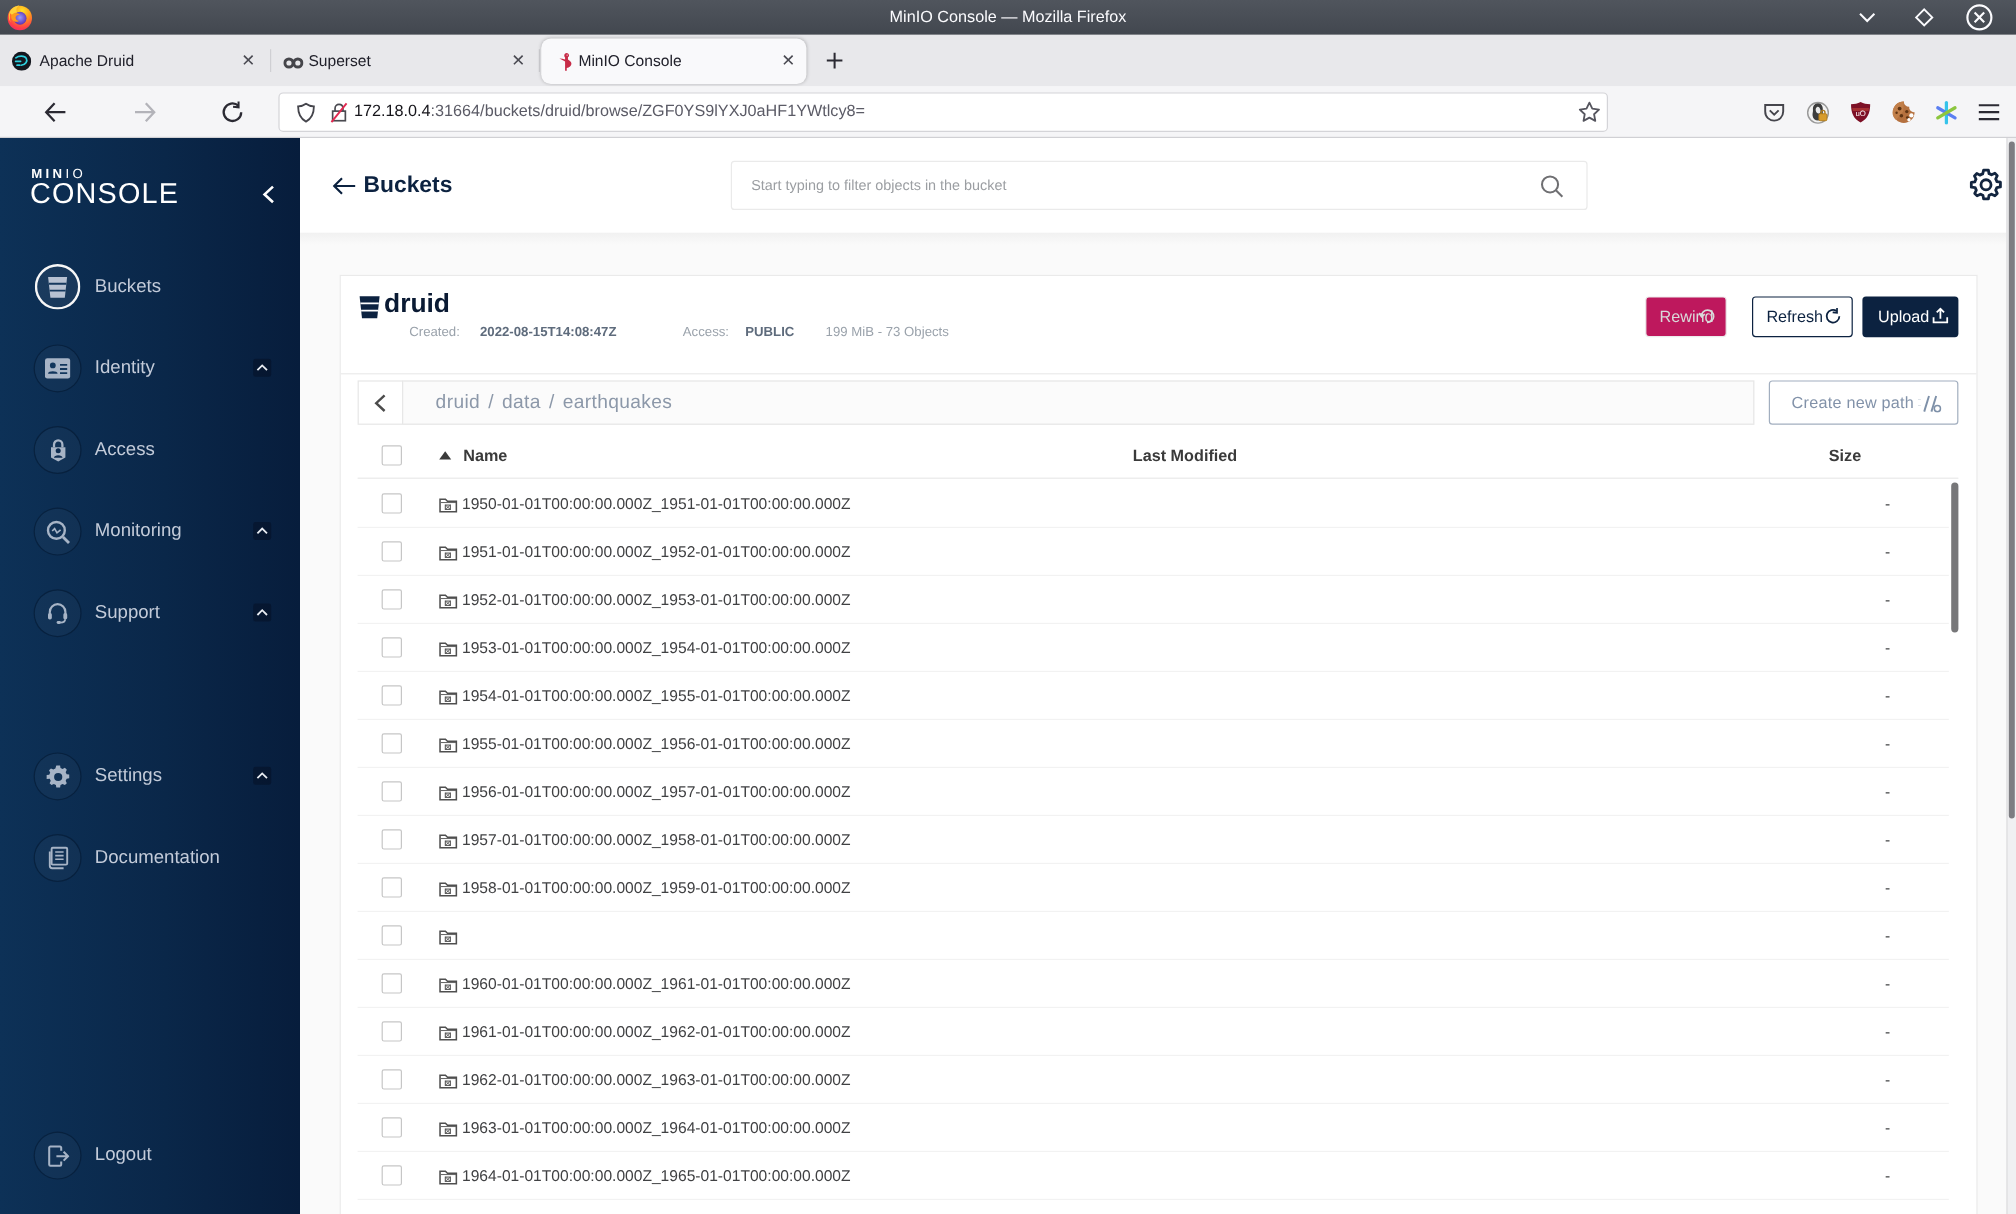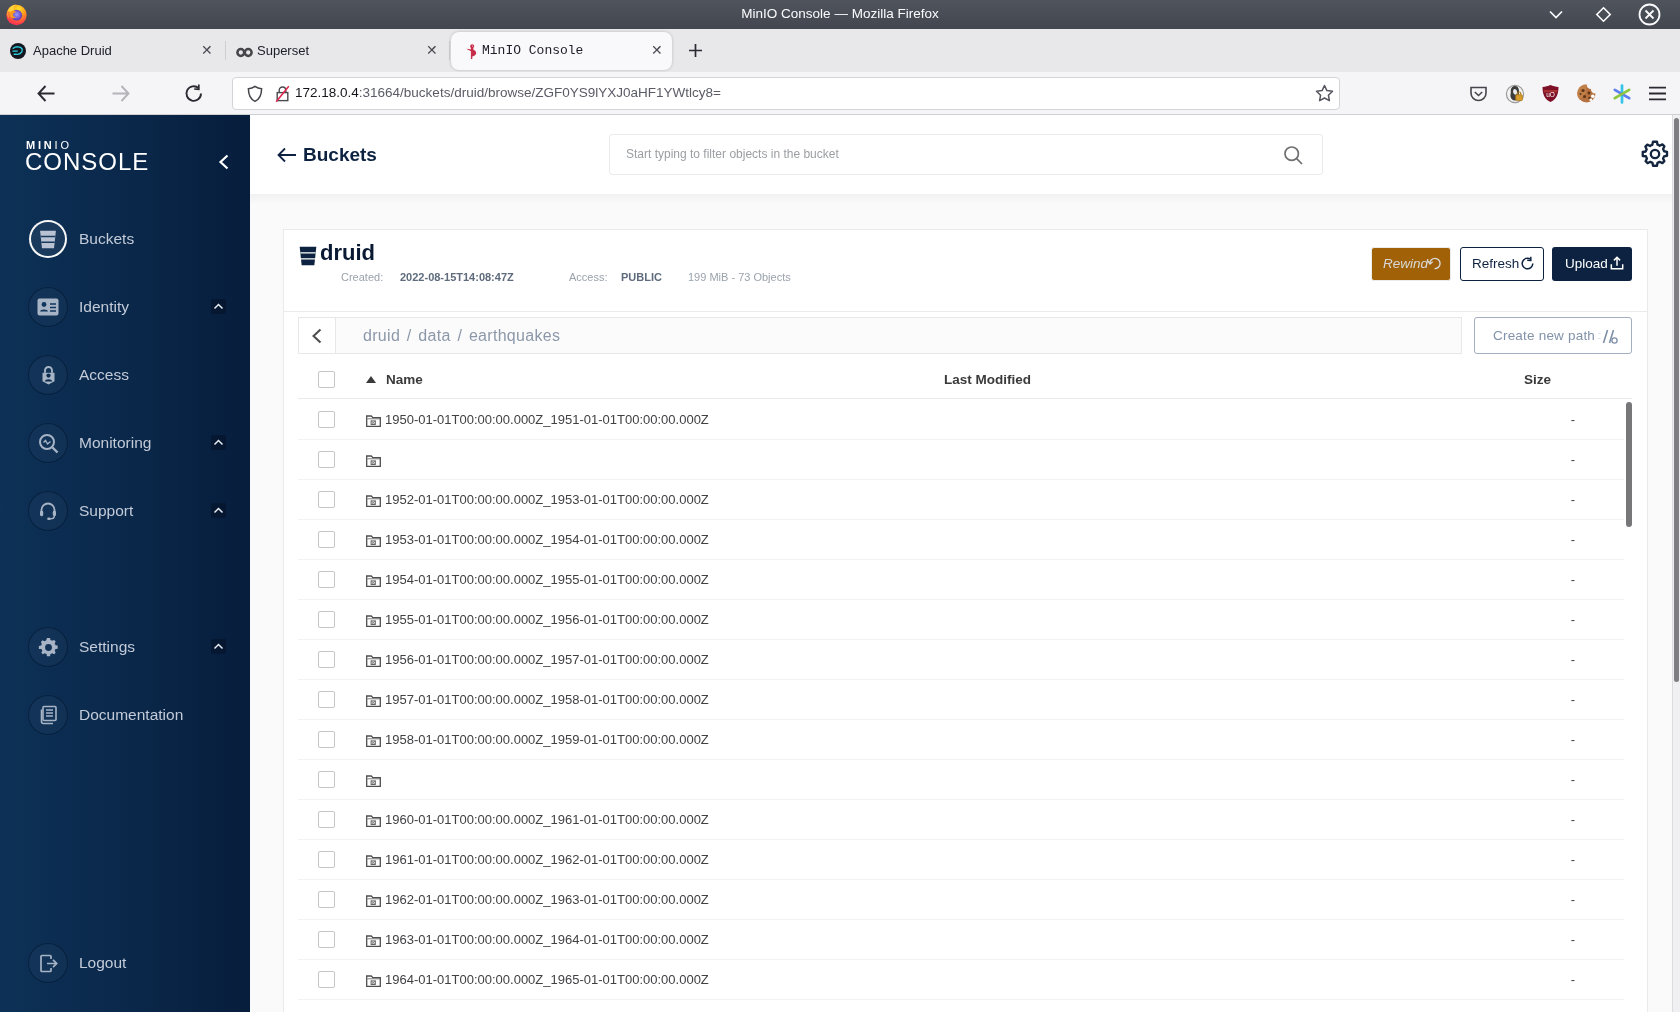--- a/index.html
+++ b/index.html
@@ -35,21 +35,21 @@
 #searchbox { left:609px; top:134px; width:714px; height:41px; background:#fff; border:1px solid #eaeaea; border-radius:3px; }
 #searchbox .ph { position:absolute; left:16px; top:0; line-height:38px; font-size:12px; color:#9b9ea2; }
 #band { left:250px; top:194px; width:1422px; height:10px; background:linear-gradient(#f1f1f1,#fafafa); }
 
 #card { left:283px; top:229px; width:1365px; height:784px; background:#fff; border:1px solid #eaeaea; }
 #bname { left:320px; top:240px; font-size:22px; font-weight:bold; color:#0a1a33; }
 #bmeta { left:341px; top:271px; width:600px; height:18px; font-size:11px; color:#9aa2ab; white-space:nowrap; }
 #bmeta b { color:#5e6b7c;text-align:center; }
 #bucketsep { left:284px; top:311px; width:1363px; height:1px; background:#eaeaea; }
 .btn { position:absolute; top:247px; height:34px; border-radius:3px; font-size:14px; }
-#btn-rewind { left:1371px; width:80px; border:1px solid #ececec; color:#d9d9d9; background:#a16207;font-style:italic; }
+#btn-rewind { left:1371px; width:68px; border:1px solid #ececec; color:#d9d9d9; background:#be185d; }
 #btn-refresh { left:1460px; width:84px; border:1px solid #0c2240; color:#0c2240; background:#fff; }
 #btn-upload { left:1552px; width:80px; background:#0c2240; color:#fff; }
 .btn .t { position:absolute; left:11px; top:0; line-height:32px; white-space:nowrap; font-size:13.5px; }
 .btn svg { position:absolute; right:8px; top:8px; }
 #btn-upload .t { line-height:34px; left:13px; }
 #btn-upload svg { top:9px; }
 
 #crumbback { left:298px; top:317px; width:38px; height:37px; background:#fff; border:1px solid #e7e7e7; }
 #crumbbar { left:335px; top:317px; width:1127px; height:37px; background:#fbfbfb; border:1px solid #e7e7e7; }
 #crumbbar .path { position:absolute; left:27px; top:0; line-height:35px; font-size:16px; color:#8c98a9; letter-spacing:0.3px; word-spacing:2px;text-align:center; }
@@ -121,21 +121,21 @@
   <circle cx="4.8" cy="5.5" r="3.4" fill="none" stroke="#45454a" stroke-width="2.5"></circle>
   <circle cx="12.2" cy="5.5" r="3.4" fill="none" stroke="#45454a" stroke-width="2.5"></circle>
 </svg>
 <div class="abs tabtxt" style="left:257px;">Superset</div>
 <div class="abs tabx" style="left:426px;">✕</div>
 
 <svg class="abs" style="left:465px;top:43px;" width="12" height="17" viewBox="0 0 12 17">
   <path d="M5.2 3.2 C5.2 2.1 6.1 1.2 7.2 1.2 C8.3 1.2 9.2 2.1 9.2 3.2 C9.2 3.9 8.9 4.4 8.3 4.8 L8.3 6.5 C10 7.4 11.2 8.6 11.2 10.1 C11.2 11.9 9.4 13.2 7.3 13.6 L7.3 16 L5.9 16 L5.9 8.2 C4.4 7.4 2.8 6.6 1.2 5.8 C3 5.9 4.6 6.1 5.9 6.5 L5.9 4.9 C5.5 4.5 5.2 3.9 5.2 3.2 Z" fill="#c72c48"></path>
   <circle cx="7.6" cy="2.9" r="0.5" fill="#fff"></circle>
 </svg>
-<div class="abs tabtxt" style="left:482px;font-family:Liberation Mono, monospace;">MinIO Console</div>
+<div class="abs tabtxt" style="left:482px;">MinIO Console</div>
 <div class="abs tabx" style="left:651px;">✕</div>
 <svg class="abs" style="left:688px;top:43px;" width="15" height="15" viewBox="0 0 15 15">
     <path d="M7.5 1 V14 M1 7.5 H14" stroke="#2b2a33" stroke-width="1.7"></path>
   </svg>
 
 <div class="abs" id="navbar"></div>
 <svg class="abs" style="left:36px;top:84px;" width="20" height="19" viewBox="0 0 20 19">
     <path d="M9.5 2 L2.5 9.5 L9.5 17 M2.5 9.5 H18.5" fill="none" stroke="#2b2a33" stroke-width="1.9"></path>
   </svg>
 <svg class="abs" style="left:111px;top:84px;" width="20" height="19" viewBox="0 0 20 19">
@@ -403,20 +403,21 @@
       <div class="dash">-</div>
     </div>
     <div class="row" style="top: 40px;">
       <div class="cbx"></div>
       <svg class="ficon" width="17" height="15" viewBox="0 0 17 15">
         <path d="M1.7 13.4 V3.0 H6.2 L7.9 4.7 H15.3 V13.4 Z" fill="none" stroke="#4f4f4f" stroke-width="1.3"></path>
         <path d="M2.4 5.8 H15.0" stroke="#5a5a5a" stroke-width="0.8"></path>
         <rect x="6.1" y="7.9" width="4.2" height="3.6" fill="none" stroke="#565656" stroke-width="0.9"></rect>
         <path d="M6.1 7.9 L10.3 11.5 M10.3 7.9 L6.1 11.5" stroke="#565656" stroke-width="0.7"></path>
       </svg>
+      <div class="fname">1951-01-01T00:00:00.000Z_1952-01-01T00:00:00.000Z</div>
       <div class="dash">-</div>
     </div>
     <div class="row" style="top: 80px;">
       <div class="cbx"></div>
       <svg class="ficon" width="17" height="15" viewBox="0 0 17 15">
         <path d="M1.7 13.4 V3.0 H6.2 L7.9 4.7 H15.3 V13.4 Z" fill="none" stroke="#4f4f4f" stroke-width="1.3"></path>
         <path d="M2.4 5.8 H15.0" stroke="#5a5a5a" stroke-width="0.8"></path>
         <rect x="6.1" y="7.9" width="4.2" height="3.6" fill="none" stroke="#565656" stroke-width="0.9"></rect>
         <path d="M6.1 7.9 L10.3 11.5 M10.3 7.9 L6.1 11.5" stroke="#565656" stroke-width="0.7"></path>
       </svg>

